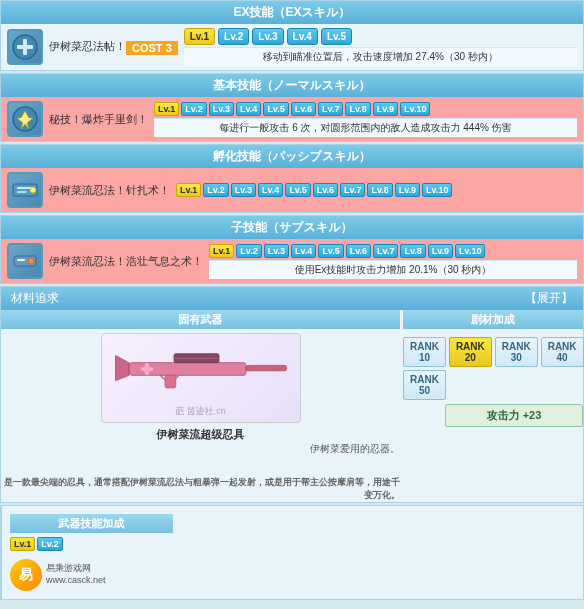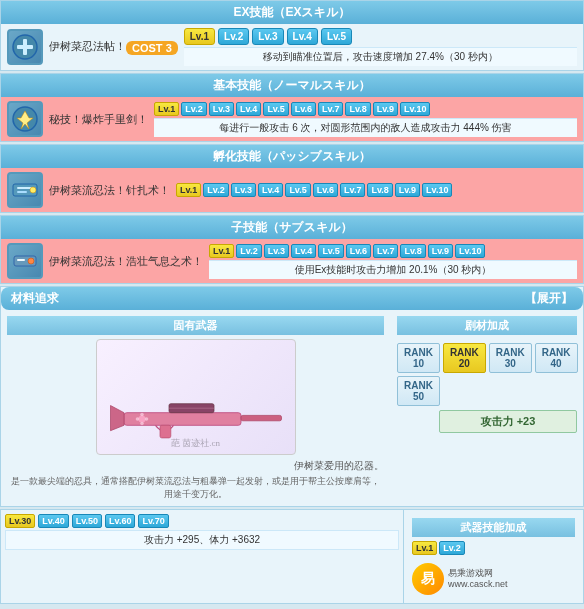--- a/index.html
+++ b/index.html
@@ -65,21 +65,21 @@
     }
 
     .cost-badge {
       display: inline-flex;
       align-items: center;
       background: #f5a623;
       color: white;
       font-weight: bold;
       font-size: 11px;
       padding: 1px 6px;
-      border-radius: 6px;
+      border-radius: 0;
       margin-top: 2px;
     }
 
     .levels-container {
       display: flex;
       flex-direction: column;
       flex: 1;
     }
 
     .levels-row {
@@ -150,29 +150,27 @@
       margin-bottom: 2px;
     }
 
     .materials-header {
       background: linear-gradient(to bottom, #7ecae8, #5ab0d8);
       color: white;
       display: flex;
       justify-content: space-between;
       align-items: center;
       padding: 3px 10px;
-      font-weight: bold;
+      font-weight: normal;
       font-size: 12px;
-      border-radius: 8px;
     }
 
     .materials-body {
       display: flex;
-      padding: 6px;
-      gap: 13px;
+      gap: 3px;
     }
 
     .weapon-area {
       flex: 1;
       display: flex;
       flex-direction: column;
       align-items: center;
     }
 
     .weapon-sub-header {
@@ -181,30 +179,29 @@
       text-align: center;
       font-size: 11px;
       font-weight: bold;
       padding: 2px 0;
       width: 100%;
       margin-bottom: 4px;
     }
 
     .weapon-image {
       width: 200px;
-      height: 116px;
+      height: 90px;
       background: linear-gradient(135deg, #f8f0ff, #e8e0f8);
       border: 1px solid #ccc;
       border-radius: 4px;
       display: flex;
-      align-items: flex-end;
+      align-items: flex-start;
       justify-content: center;
       position: relative;
       overflow: hidden;
-      font-family: Liberation Serif, serif;
     }
 
     .weapon-desc-area {
       width: 100%;
       text-align: center;
       font-size: 10px;
       color: #555;
       margin-top: 4px;
       line-height: 1.4;
     }
@@ -217,23 +214,24 @@
 
     .weapon-subtitle {
       font-size: 10px;
       color: #555;
       text-align: right;
     }
 
     .weapon-full-desc {
       font-size: 9px;
       color: #666;
-      text-align: center;
+      text-align: right;
       line-height: 1.4;
-      margin-top: 2px;
+      margin-top: 20px;
+      font-weight: bold;
     }
 
     .stats-area {
       width: 180px;
       display: flex;
       flex-direction: column;
     }
 
     .rank-grid {
       display: grid;
@@ -500,50 +498,41 @@
           <circle cx="35" cy="35" r="2" fill="#ffddee" opacity="0.6"></circle>
           <circle cx="45" cy="35" r="2" fill="#ffddee" opacity="0.6"></circle>
           <circle cx="40" cy="30" r="2" fill="#ffddee" opacity="0.6"></circle>
           <circle cx="40" cy="40" r="2" fill="#ffddee" opacity="0.6"></circle>
 
           <rect x="60" y="42" width="12" height="14" rx="2" fill="#dd7090" stroke="#bb5070" stroke-width="0.8"></rect>
         </svg>
         <div class="watermark">葩 茵迹社.cn</div>
       </div>
       <div class="weapon-desc-area">
+        <div class="weapon-title">伊树菜流超级忍具</div>
         <div class="weapon-subtitle">伊树菜爱用的忍器。</div>
         <div class="weapon-full-desc">是一款最尖端的忍具，通常搭配伊树菜流忍法与粗暴弹一起发射，或是用于帮主公按摩肩等，用途千变万化。</div>
       </div>
     </div>
 
     <div class="stats-area">
       <div class="weapon-sub-header">剧材加成</div>
       <div class="rank-grid">
         <button class="rank-btn">RANK 10</button>
         <button class="rank-btn active">RANK 20</button>
         <button class="rank-btn">RANK 30</button>
         <button class="rank-btn">RANK 40</button>
         <button class="rank-btn">RANK 50</button>
       </div>
       <div class="attack-bonus">攻击力 +23</div>
     </div>
   </div>
 </div>
 
 <div class="bottom-levels-section">
-  <div class="bottom-left">
-    <div class="bottom-lv-row">
-      <button class="lv-btn-sm active">Lv.30</button>
-      <button class="lv-btn-sm">Lv.40</button>
-      <button class="lv-btn-sm">Lv.50</button>
-      <button class="lv-btn-sm">Lv.60</button>
-      <button class="lv-btn-sm">Lv.70</button>
-    </div>
-    <div class="bottom-desc">攻击力 +295、体力 +3632</div>
-  </div>
   <div class="bottom-right">
     <div class="right-sub-header">武器技能加成</div>
     <div class="skill-lvs-right">
       <button class="lv-btn-sm active">Lv.1</button>
       <button class="lv-btn-sm">Lv.2</button>
     </div>
 
     <div style="margin-top:8px; display:flex; align-items:center; gap:4px;">
       <div style="width:32px;height:32px;background:linear-gradient(135deg,#ffcc00,#ff8800);border-radius:50%;display:flex;align-items:center;justify-content:center;font-size:14px;color:white;font-weight:bold;">易</div>
       <div style="font-size:9px;color:#555;line-height:1.3;">

